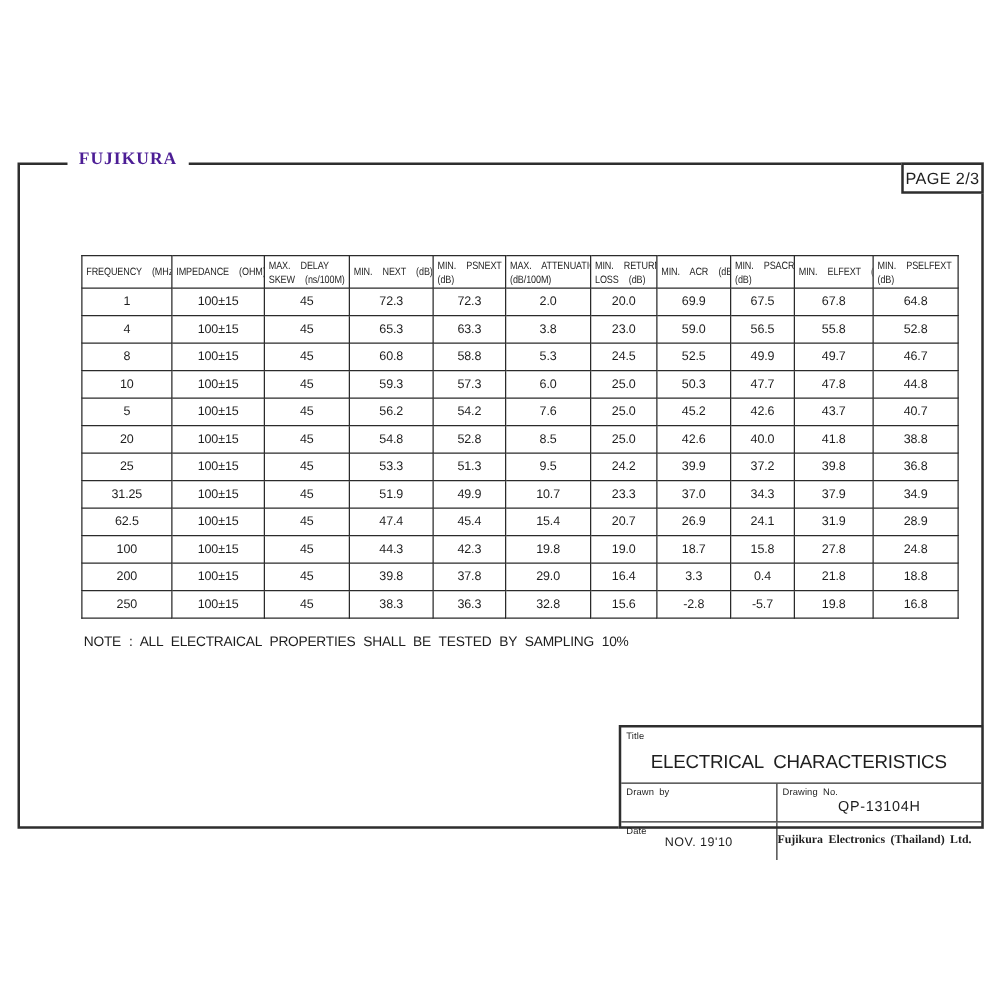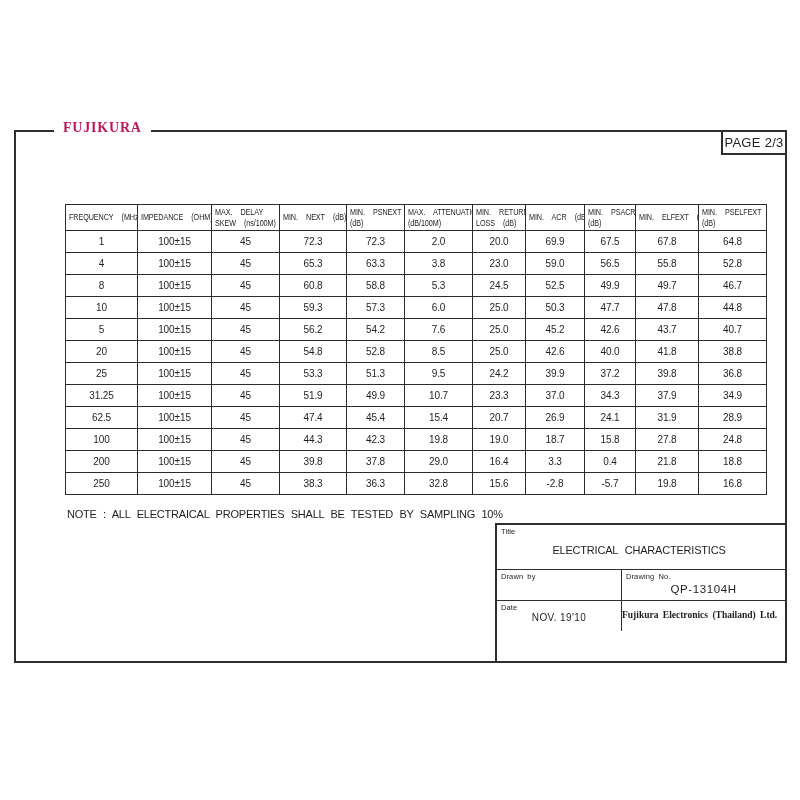--- a/index.html
+++ b/index.html
@@ -18,21 +18,21 @@
   
   .logo {
     position: absolute;
     top: -12px; left: 38px;
     background: #ffffff;
     padding: 0 9px;
     font-family: "Liberation Serif", serif;
     font-weight: bold;
     font-size: 14px;
     letter-spacing: 0.8px;
-    color: #be185d;
+    color: #4c1d95;
     white-space: nowrap;
   }
 
   
   .page-box {
     position: absolute;
     top: -2px; right: -2px;
     width: 66px; height: 25px;
     border: 2px solid #2e2e2e;
     background: #ffffff;
@@ -87,21 +87,21 @@
     font-size: 11px;
     letter-spacing: -0.2px;
     word-spacing: 3.5px;
     white-space: nowrap;
   }
 
   
   .title-block {
     position: absolute;
     right: -2px; bottom: -2px;
-    width: 292px; height: 140px;
+    width: 292px; height: 83px;
     border: 2px solid #2e2e2e;
     background: #ffffff;
     display: flex; flex-direction: column;
   }
   .tb-row { display: flex; flex: 0 0 auto; }
   .tb-row-title  { height: 45px; border-bottom: 1.5px solid #2e2e2e; position: relative; }
   .tb-row-mid    { height: 31px; border-bottom: 1.5px solid #2e2e2e; }
   .tb-row-bottom { height: 30px; }
   .tb-cell-left  { width: 125px; border-right: 1.5px solid #2e2e2e; position: relative; }
   .tb-cell-right { flex: 1; position: relative; }
@@ -110,21 +110,21 @@
     top: 2px; left: 4px;
     font-size: 7.5px;
     letter-spacing: 0.1px;
     word-spacing: 2px;
     white-space: nowrap;
   }
   .tb-title-text {
     position: absolute;
     left: 0; right: 4px; top: 19px;
     text-align: center;
-    font-size: 11px;
+    font-size: 15px;
     letter-spacing: -0.2px;
     word-spacing: 4px;
     white-space: nowrap;
   }
   .tb-drawing-no {
     position: absolute;
     left: 0; right: 0; top: 13px;
     text-align: center;
     font-size: 11.5px;
     letter-spacing: 0.6px;

